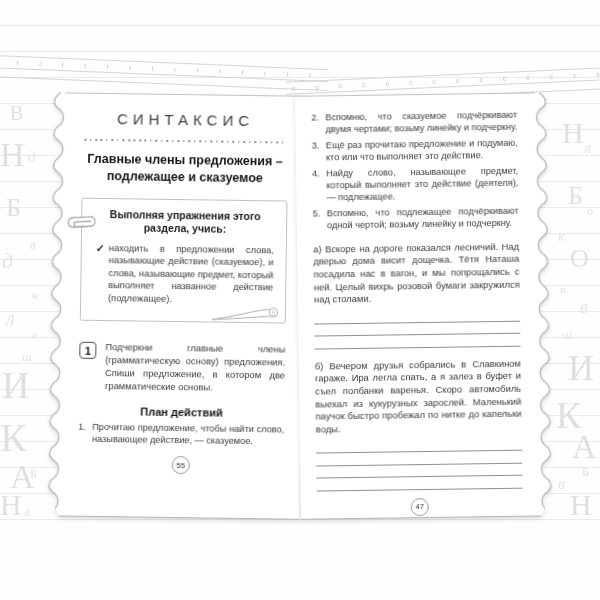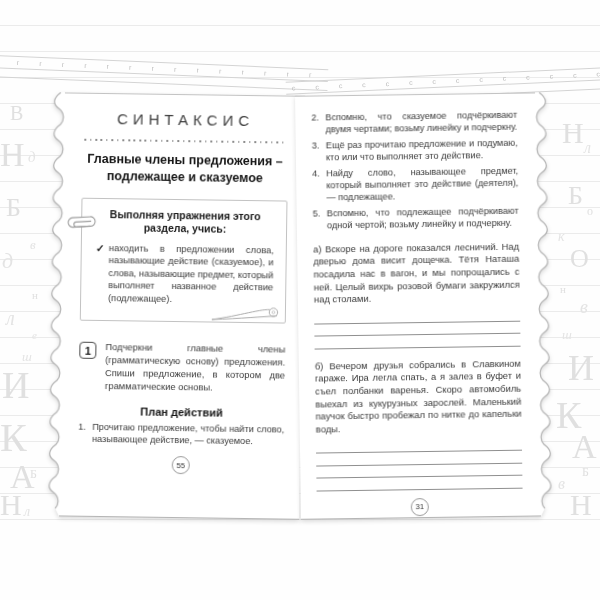--- a/index.html
+++ b/index.html
@@ -192,21 +192,21 @@
 
       <div class="passage">б) Вечером друзья собрались в Славкином гараже. Ира легла спать, а я залез в буфет и съел полбанки варенья. Скоро автомобиль выехал из кукурузных зарослей. Маленький паучок быстро пробежал по нитке до капельки воды.</div>
       <div class="wlines">
           <div class="wline"></div>
           <div class="wline"></div>
           <div class="wline"></div>
           <div class="wline"></div>
         </div>
 
       <div class="pagenum-wrap">
-        <div class="pagenum">31</div>
+        <div class="pagenum">47</div>
       </div>
     </div>
     <svg class="edge" viewBox="0 0 16 424">
       <path fill="#ffffff" d="M4,0 c8,6 8,12 2,16 c-6,4 -6,12 -2,16 c8,6 8,12 2,16 c-6,4 -6,12 -2,16 c8,6 8,12 2,16 c-6,4 -6,12 -2,16 c8,6 8,12 2,16 c-6,4 -6,12 -2,16 c8,6 8,12 2,16 c-6,4 -6,12 -2,16 c8,6 8,12 2,16 c-6,4 -6,12 -2,16 c8,6 8,12 2,16 c-6,4 -6,12 -2,16 c8,6 8,12 2,16 c-6,4 -6,12 -2,16 c8,6 8,12 2,16 c-6,4 -6,12 -2,16 c8,6 8,12 2,16 c-6,4 -6,12 -2,16 c8,6 8,12 2,16 c-6,4 -6,12 -2,16 c8,6 8,12 2,16 c-6,4 -6,12 -2,16 c8,6 8,12 2,16 c-6,4 -6,12 -2,16 L0,424 L0,0 Z"></path>
       <path fill="none" stroke="#b3b3b3" stroke-width="1.2" d="M4,0 c8,6 8,12 2,16 c-6,4 -6,12 -2,16 c8,6 8,12 2,16 c-6,4 -6,12 -2,16 c8,6 8,12 2,16 c-6,4 -6,12 -2,16 c8,6 8,12 2,16 c-6,4 -6,12 -2,16 c8,6 8,12 2,16 c-6,4 -6,12 -2,16 c8,6 8,12 2,16 c-6,4 -6,12 -2,16 c8,6 8,12 2,16 c-6,4 -6,12 -2,16 c8,6 8,12 2,16 c-6,4 -6,12 -2,16 c8,6 8,12 2,16 c-6,4 -6,12 -2,16 c8,6 8,12 2,16 c-6,4 -6,12 -2,16 c8,6 8,12 2,16 c-6,4 -6,12 -2,16 c8,6 8,12 2,16 c-6,4 -6,12 -2,16 c8,6 8,12 2,16 c-6,4 -6,12 -2,16"></path>
     </svg>
   </div>
 
 </div>
 

